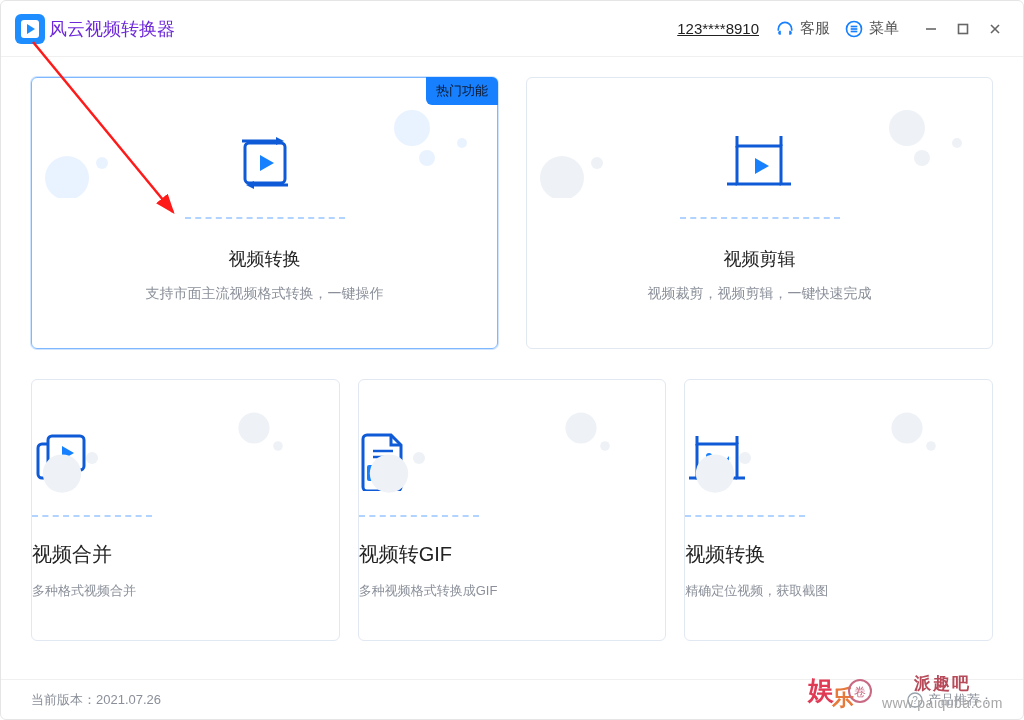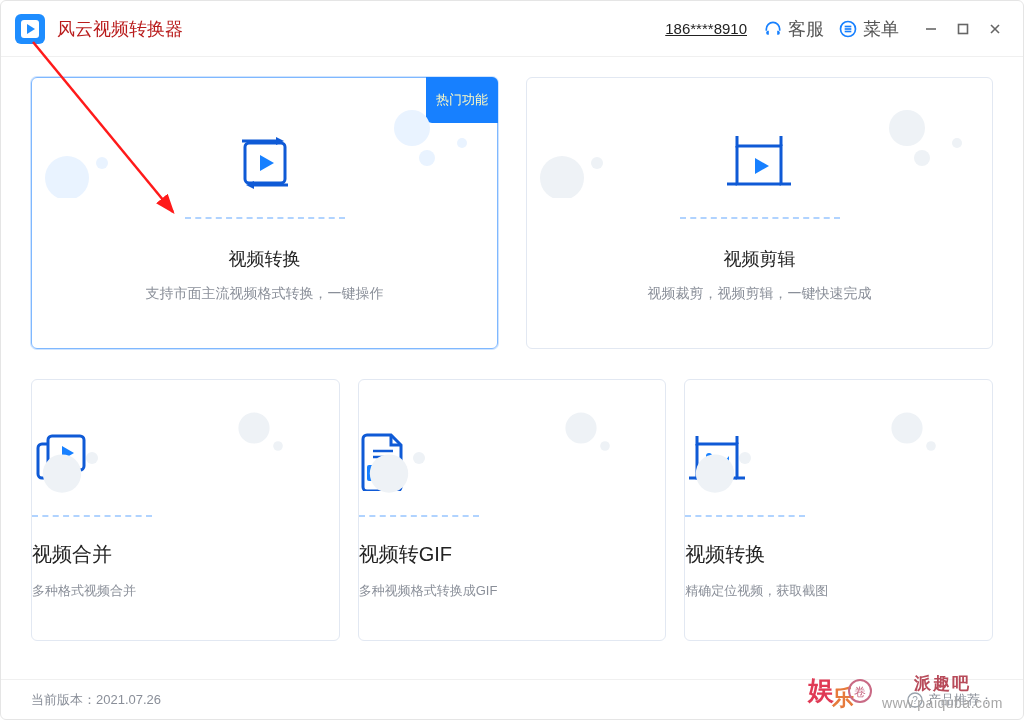--- a/index.html
+++ b/index.html
@@ -1,32 +1,32 @@
 <!DOCTYPE html>
 <html><head>
 <meta charset="utf-8">
 <style>
   * { box-sizing: border-box; margin: 0; padding: 0; }
   html, body { width: 1024px; height: 720px; font-family: "Microsoft YaHei", "PingFang SC", sans-serif; background: #fff; color: #333; overflow: hidden; }
   .window { width: 1024px; height: 720px; border: 1px solid #e5e5e5; border-radius: 6px; display: flex; flex-direction: column; }
   
   .titlebar { height: 56px; display: flex; align-items: center; padding: 0 14px 0 14px; border-bottom: 1px solid #f0f0f0; }
   .app-logo { width: 30px; height: 30px; border-radius: 6px; background: #1e8dff; display: flex; align-items: center; justify-content: center; }
-  .app-title { font-size: 18px; margin-left: 12px; color: #b91c1c; }
+  .app-title { font-size: 18px; margin-left: 4px; color: #6d28d9; }
   .title-spacer { flex: 1; }
   .user-id { font-size: 15px; color: #222; text-decoration: underline; margin-right: 16px; }
-  .header-item { display: inline-flex; align-items: center; gap: 5px; margin-right: 14px; font-size: 18px; color: #555; cursor: pointer; }
+  .header-item { display: inline-flex; align-items: center; gap: 5px; margin-right: 14px; font-size: 15px; color: #555; cursor: pointer; }
   .header-icon { width: 20px; height: 20px; display: inline-flex; align-items: center; justify-content: center; }
   .win-btn { width: 28px; height: 28px; display: flex; align-items: center; justify-content: center; color: #666; cursor: pointer; margin-left: 4px; }
   
   .content { flex: 1; padding: 20px 30px 0 30px; display: flex; flex-direction: column; gap: 30px; position: relative; }
   .row1 { display: flex; gap: 28px; }
   .card-lg { flex: 1; height: 272px; border: 1px solid #e2e8f2; border-radius: 6px; position: relative; display: flex; flex-direction: column; align-items: center; justify-content: center; cursor: pointer; }
   .card-lg.active { border: 1px solid #7fb8ff; box-shadow: 0 0 0 1px #cfe4ff; }
-  .hot-badge { position: absolute; top: -1px; right: -1px; background: #1780ff; color: #fef9c3; font-size: 13px; padding: 14px 10px; border-top-right-radius: 6px; border-bottom-left-radius: 6px; }
+  .hot-badge { position: absolute; top: -1px; right: -1px; background: #1780ff; color: #0f172a; font-size: 13px; padding: 5px 10px; border-top-right-radius: 6px; border-bottom-left-radius: 6px; }
   .bubbles { position: absolute; left: 0; top: 0; right: 0; height: 120px; pointer-events: none; }
   .card-icon-area { height: 80px; display: flex; align-items: center; justify-content: center; }
   .card-underline { width: 160px; height: 1px; margin-top: 14px; border-top: 2px dashed #7cb6ff; opacity: 0.6; }
   .card-title { font-size: 18px; color: #222; margin-top: 28px; }
   .card-desc { font-size: 14px; color: #8a8f99; margin-top: 14px; }
   .row2 { display: flex; gap: 18px; }
   .card-sm { flex: 1; height: 262px; border: 1px solid #e2e8f2; border-radius: 6px; display: flex; flex-direction: column; align-items: flex-start; justify-content: center; position: relative; cursor: pointer; }
   .card-sm .card-title { font-size: 20px; margin-top: 24px; }
   .card-sm .card-desc { font-size: 13px; margin-top: 14px; }
   .card-sm .card-underline { width: 120px; }
@@ -50,21 +50,21 @@
 
   <div class="titlebar">
     <div class="app-logo">
       <svg width="18" height="18" viewBox="0 0 18 18">
         <rect x="0" y="0" width="18" height="18" rx="3" fill="#fff"></rect>
         <polygon points="6,4 14,9 6,14" fill="#1e8dff"></polygon>
       </svg>
     </div>
     <div class="app-title">风云视频转换器</div>
     <div class="title-spacer"></div>
-    <a class="user-id">186****8910</a>
+    <a class="user-id">123****8910</a>
     <div class="header-item">
       <span class="header-icon">
         <svg width="20" height="20" viewBox="0 0 24 24" fill="none" stroke="#1780ff" stroke-width="2">
           <path d="M4 14v-2a8 8 0 0 1 16 0v2"></path>
           <path d="M18 14a2 2 0 0 1 2 2v1a2 2 0 0 1-2 2h-1v-5h1z" fill="#1780ff" stroke="none"></path>
           <path d="M6 14a2 2 0 0 0-2 2v1a2 2 0 0 0 2 2h1v-5H6z" fill="#1780ff" stroke="none"></path>
         </svg>
       </span>
       <span>客服</span>
     </div>

